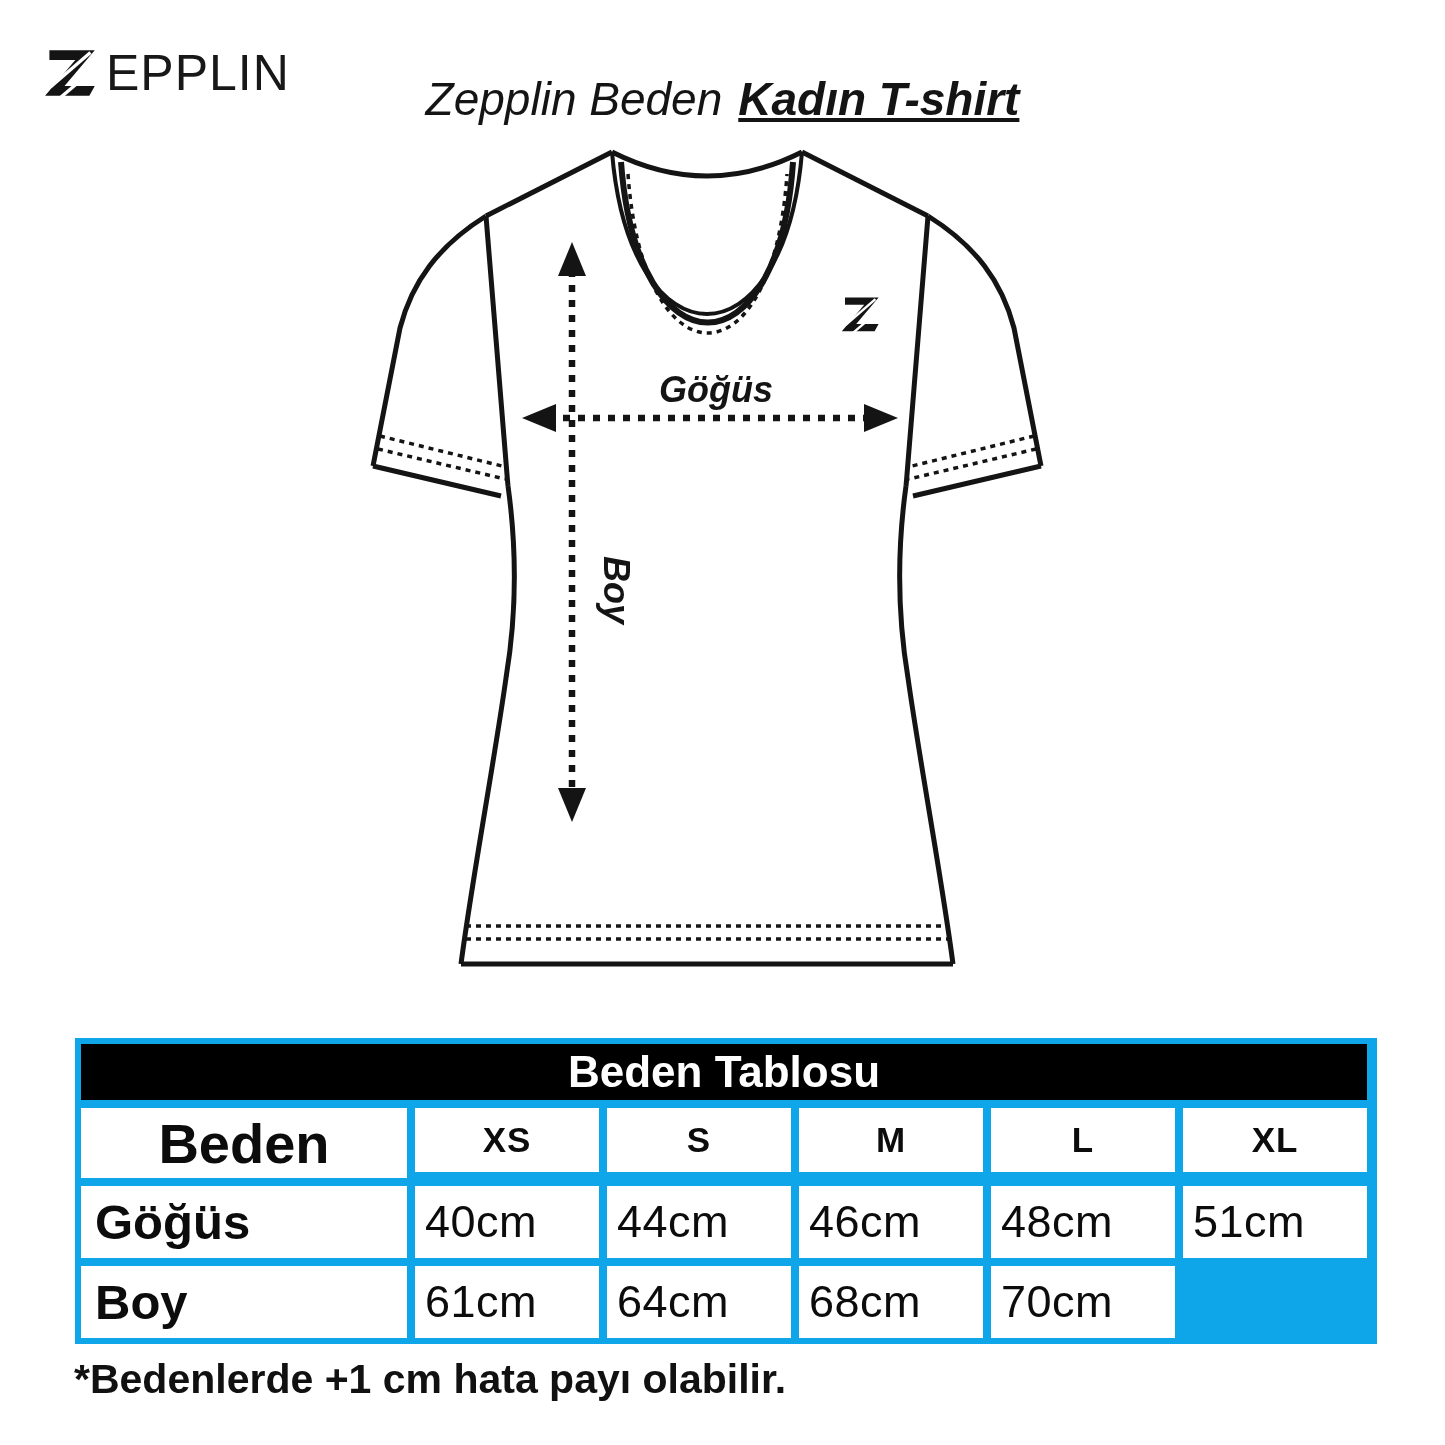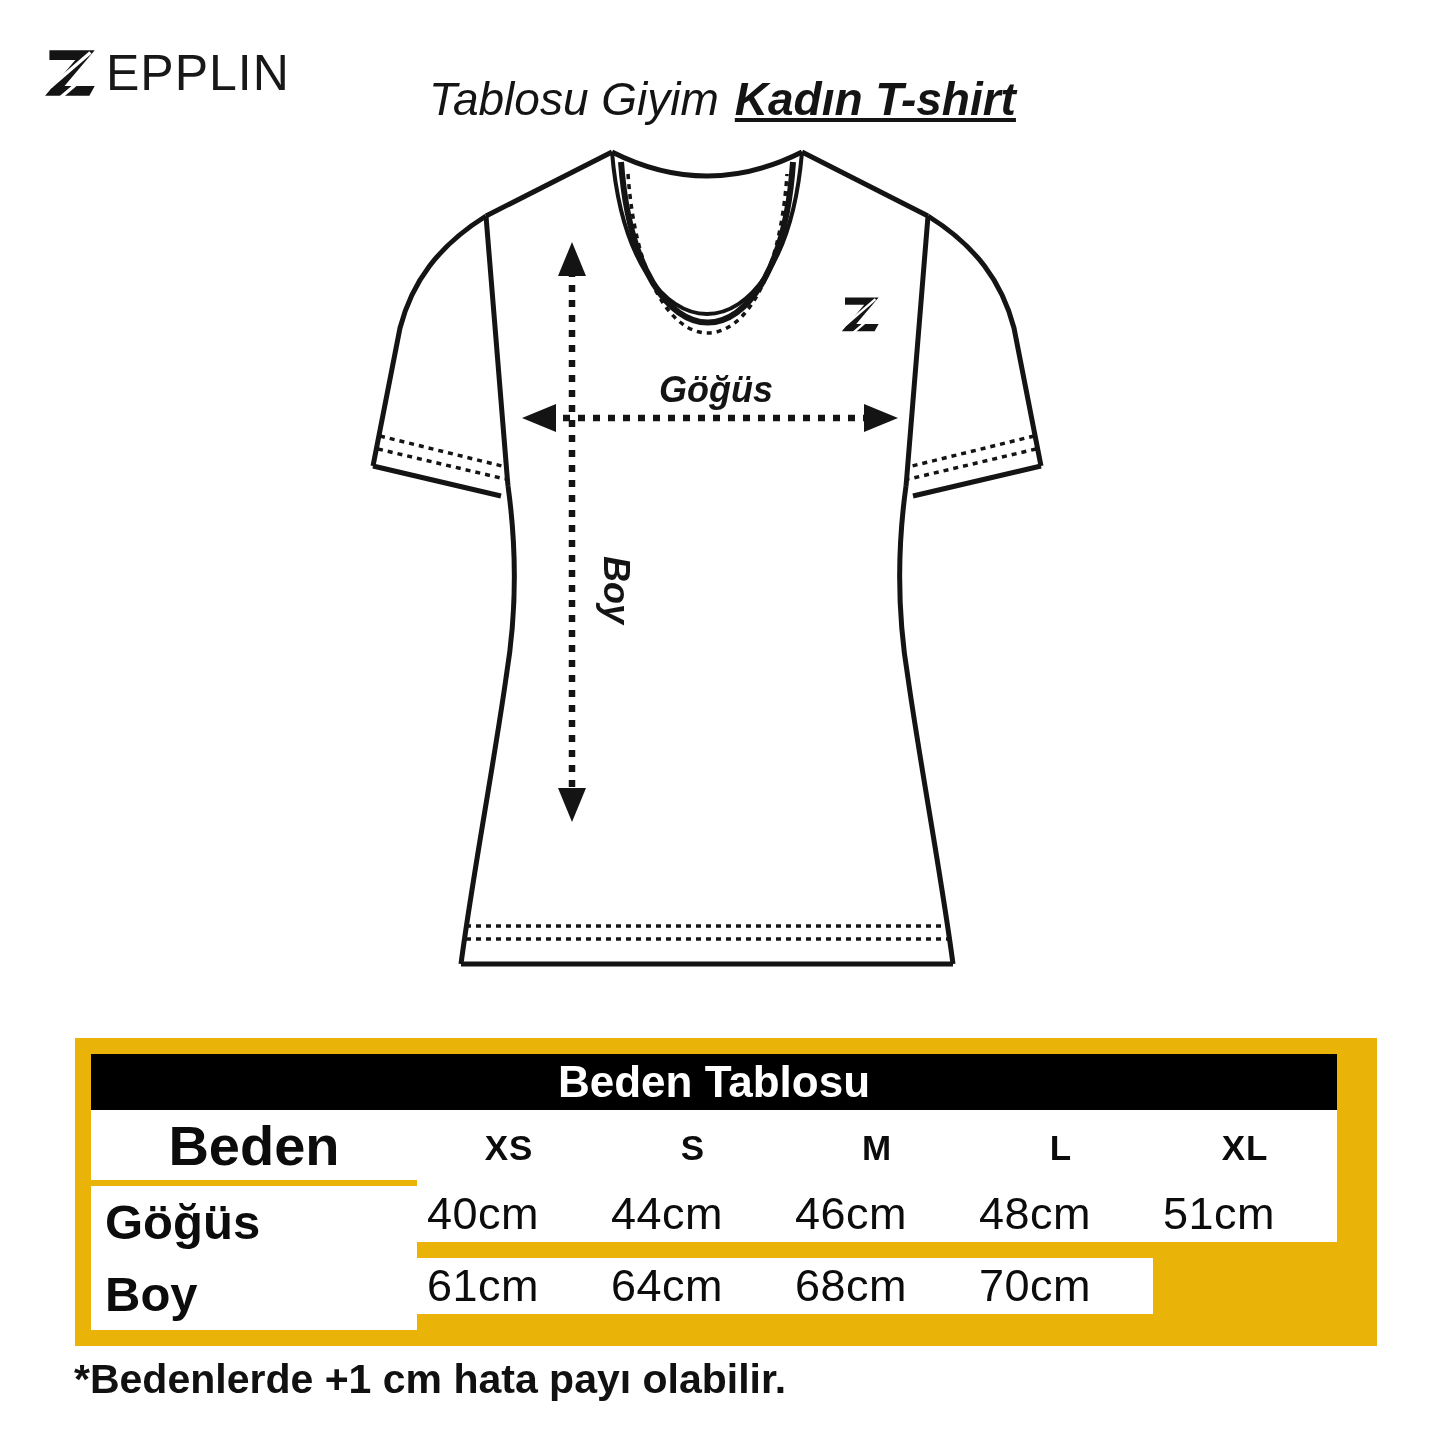--- a/index.html
+++ b/index.html
@@ -14,30 +14,30 @@
   .title{position:absolute;left:0;top:72px;width:100%;text-align:center;
          font-style:italic;font-size:46px;white-space:nowrap;}
   .t-reg{font-weight:400;margin-right:16px;}
   .t-bold{font-weight:700;text-decoration:underline;}
   
   .diagram{position:absolute;left:0;top:118px;}
   .diagram text{font-family:"Liberation Sans",sans-serif;}
   
   .size-table{
     position:absolute;left:75px;top:1038px;width:1302px;box-sizing:border-box;
-    background:#eab308;padding:16px;display:grid;
-    grid-template-columns:326px repeat(5,184px);
+    background:#0ea5e9;padding:6px;display:grid;
+    grid-template-columns:326px repeat(5,184px);gap:8px;
   }
   .tbl-title{grid-column:1/-1;height:56px;background:#000;color:#fff;
     display:flex;align-items:center;justify-content:center;font-weight:700;font-size:44px;}
   .cell{background:#fff;display:flex;align-items:center;color:#0c0c0c;}
   .cell.corner{height:70px;justify-content:center;font-weight:700;font-size:56px;}
-  .cell.szhead{height:76px;justify-content:center;font-weight:700;font-size:35px;letter-spacing:1px;}
+  .cell.szhead{height:64px;justify-content:center;font-weight:700;font-size:35px;letter-spacing:1px;}
   .cell.rowlabel{height:72px;justify-content:flex-start;padding-left:14px;font-weight:700;font-size:49px;}
-  .cell.value{height:56px;justify-content:flex-start;padding-left:10px;font-weight:400;font-size:45px;letter-spacing:0.5px;}
+  .cell.value{height:72px;justify-content:flex-start;padding-left:10px;font-weight:400;font-size:45px;letter-spacing:0.5px;}
   .footnote{position:absolute;left:74px;top:1356px;font-size:41px;font-weight:700;color:#111;}
 </style>
 </head>
 <body>
 
 <div id="canvas">
 
   <div class="brand">
     <svg width="54" height="50" viewBox="0 0 100 92" aria-hidden="true">
       <defs>
@@ -46,21 +46,21 @@
           <path d="M12,72 L86,8" stroke="#ffffff" stroke-width="6" fill="none"></path>
           <path d="M30,92 L98,34" stroke="#ffffff" stroke-width="6" fill="none"></path>
         </g>
       </defs>
       <use href="#zglyph"></use>
     </svg>
     <span class="brand-text">EPPLIN</span>
   </div>
 
   <div class="title">
-    <span class="t-reg">Tablosu Giyim</span><span class="t-bold">Kadın T-shirt</span>
+    <span class="t-reg">Zepplin Beden</span><span class="t-bold">Kadın T-shirt</span>
   </div>
 
   <svg class="diagram" width="1445" height="900" viewBox="0 0 1445 900">
     <g stroke="#141414" fill="none" stroke-linejoin="round">
 
       <path d="M612,34 Q707,82 802,34" stroke-width="5"></path>
 
       <path d="M612,34 L486,98" stroke-width="5"></path>
       <path d="M802,34 L928,98" stroke-width="5"></path>
 

